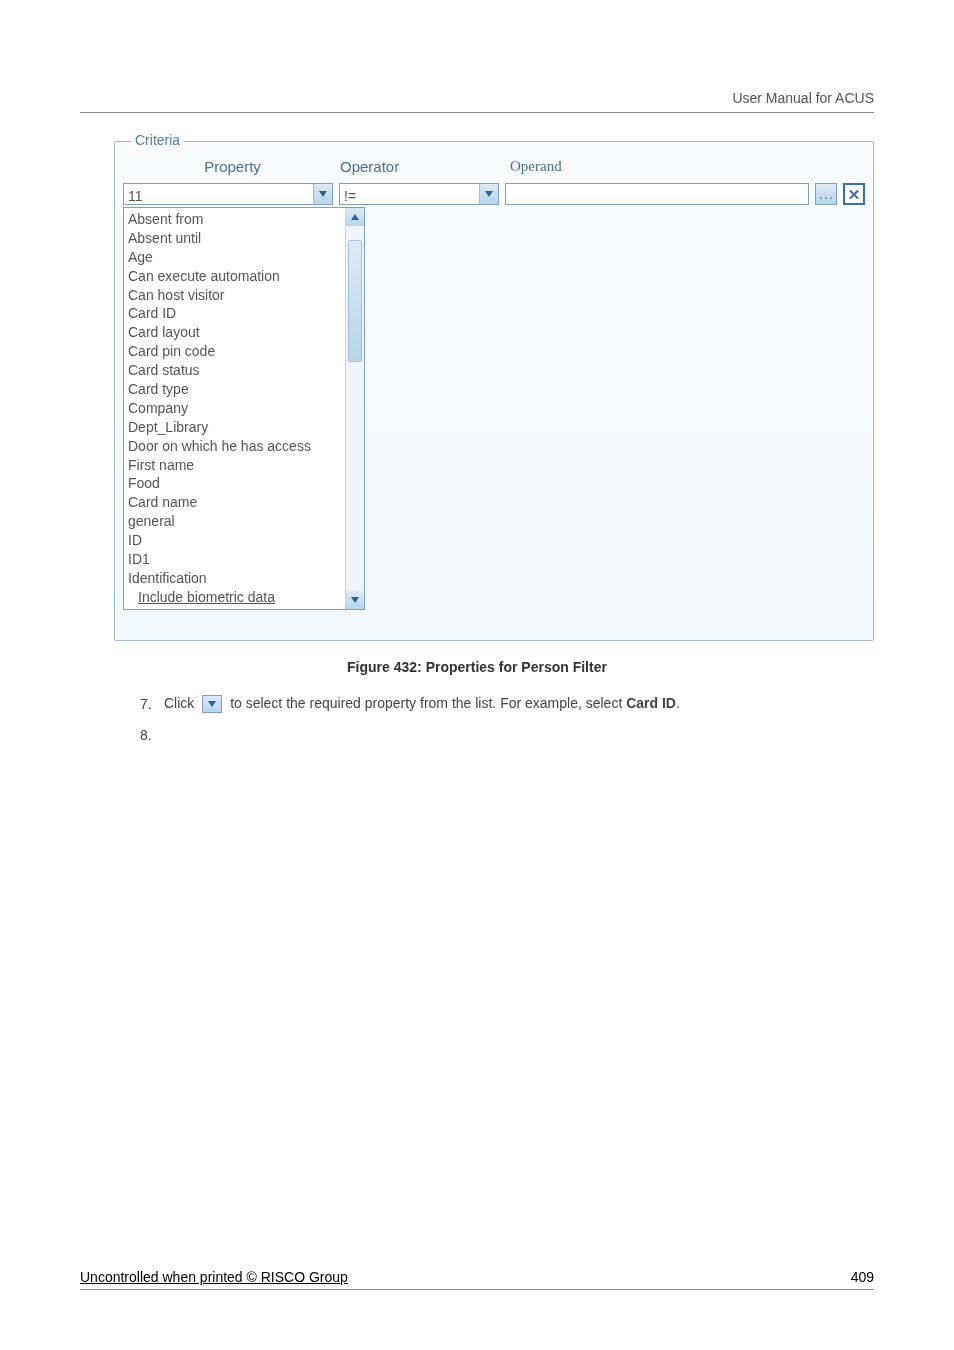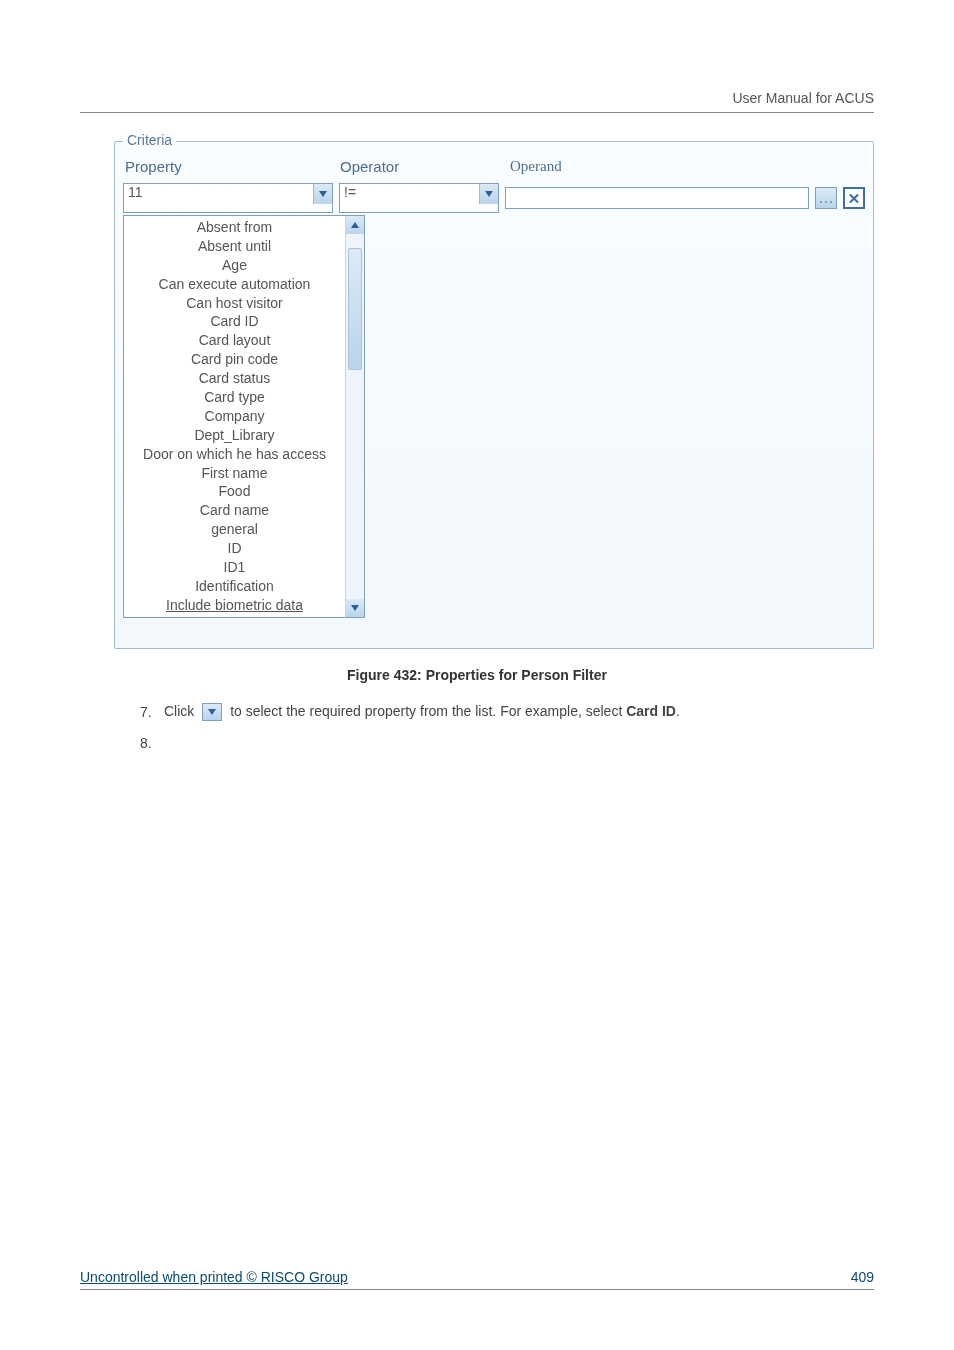--- a/index.html
+++ b/index.html
@@ -31,47 +31,47 @@
     margin-left: 34px;
     border: 1px solid #9ebbd0;
     background: linear-gradient(#fafdff,#f2f8fc);
     padding: 6px 8px 30px 8px;
     position: relative;
     border-radius: 2px;
   }
   .criteria-legend {
     position: absolute;
     top: -10px;
-    left: 8px;
+    left: 16px;
     background: #fbfdff;
     padding: 0 4px;
     color: #5c7b99;
     font-size: 14px;
   }
   .criteria-headers {
     display: flex;
     font-size: 15px;
     color: #4a6e8f;
     margin: 10px 0 8px 2px;
   }
-  .criteria-headers .h-prop  { width: 215px; }
+  .criteria-headers .h-prop  { width: 215px; text-align: center; }
   .criteria-headers .h-op    { width: 170px; }
   .criteria-headers .h-opd   { flex: 1; font-family: Liberation Serif, serif; }
 
   .criteria-row {
     display: flex;
     align-items: center;
     gap: 6px;
   }
   .combo {
     display: flex;
-    align-items: flex-start;
-    background: #ffffff;
-    border: 1px solid #7d9fc0;
-    height: 30px;
+    align-items: flex-end;
+    background: #ffffff;
+    border: 1px solid #7d9fc0;
+    height: 22px;
     box-sizing: border-box;
     gap: 40px;
   }
   .combo-text {
     padding: 0 4px;
     font-size: 14px;
     color: #555555;
     white-space: nowrap;
     overflow: hidden;
   }
@@ -128,22 +128,22 @@
     background: #ffffff;
   }
   .dropdown-list {
     flex: 1;
     padding: 2px 4px;
     font-size: 14px;
     color: #555555;
     line-height: 1.35;
     overflow: hidden;
   }
-  .dl-item { white-space: nowrap; text-align: center; }
-  .dl-item.cut { text-decoration: underline; }
+  .dl-item { white-space: nowrap; }
+  .dl-item.cut { text-decoration: underline; margin-left: 10px; }
   .sb {
     width: 18px;
     background: #e9eef4;
     display: flex;
     flex-direction: column;
     justify-content: space-between;
     border-left: 1px solid #c4d4e3;
   }
   .sb-btn {
     height: 18px;
@@ -208,21 +208,21 @@
 
   .page-footer {
     position: absolute;
     left: 80px;
     right: 80px;
     bottom: 60px;
     display: flex;
     justify-content: space-between;
     align-items: flex-end;
     font-size: 14px;
-    color: #0c4a6e;
+    color: #000000;
     padding-bottom: 4px;
     border-bottom: 1px solid #888888;
   }
   .page-footer .left { text-decoration: underline; }
 </style>
 </head>
 <body>
 
 <div class="page">
 

